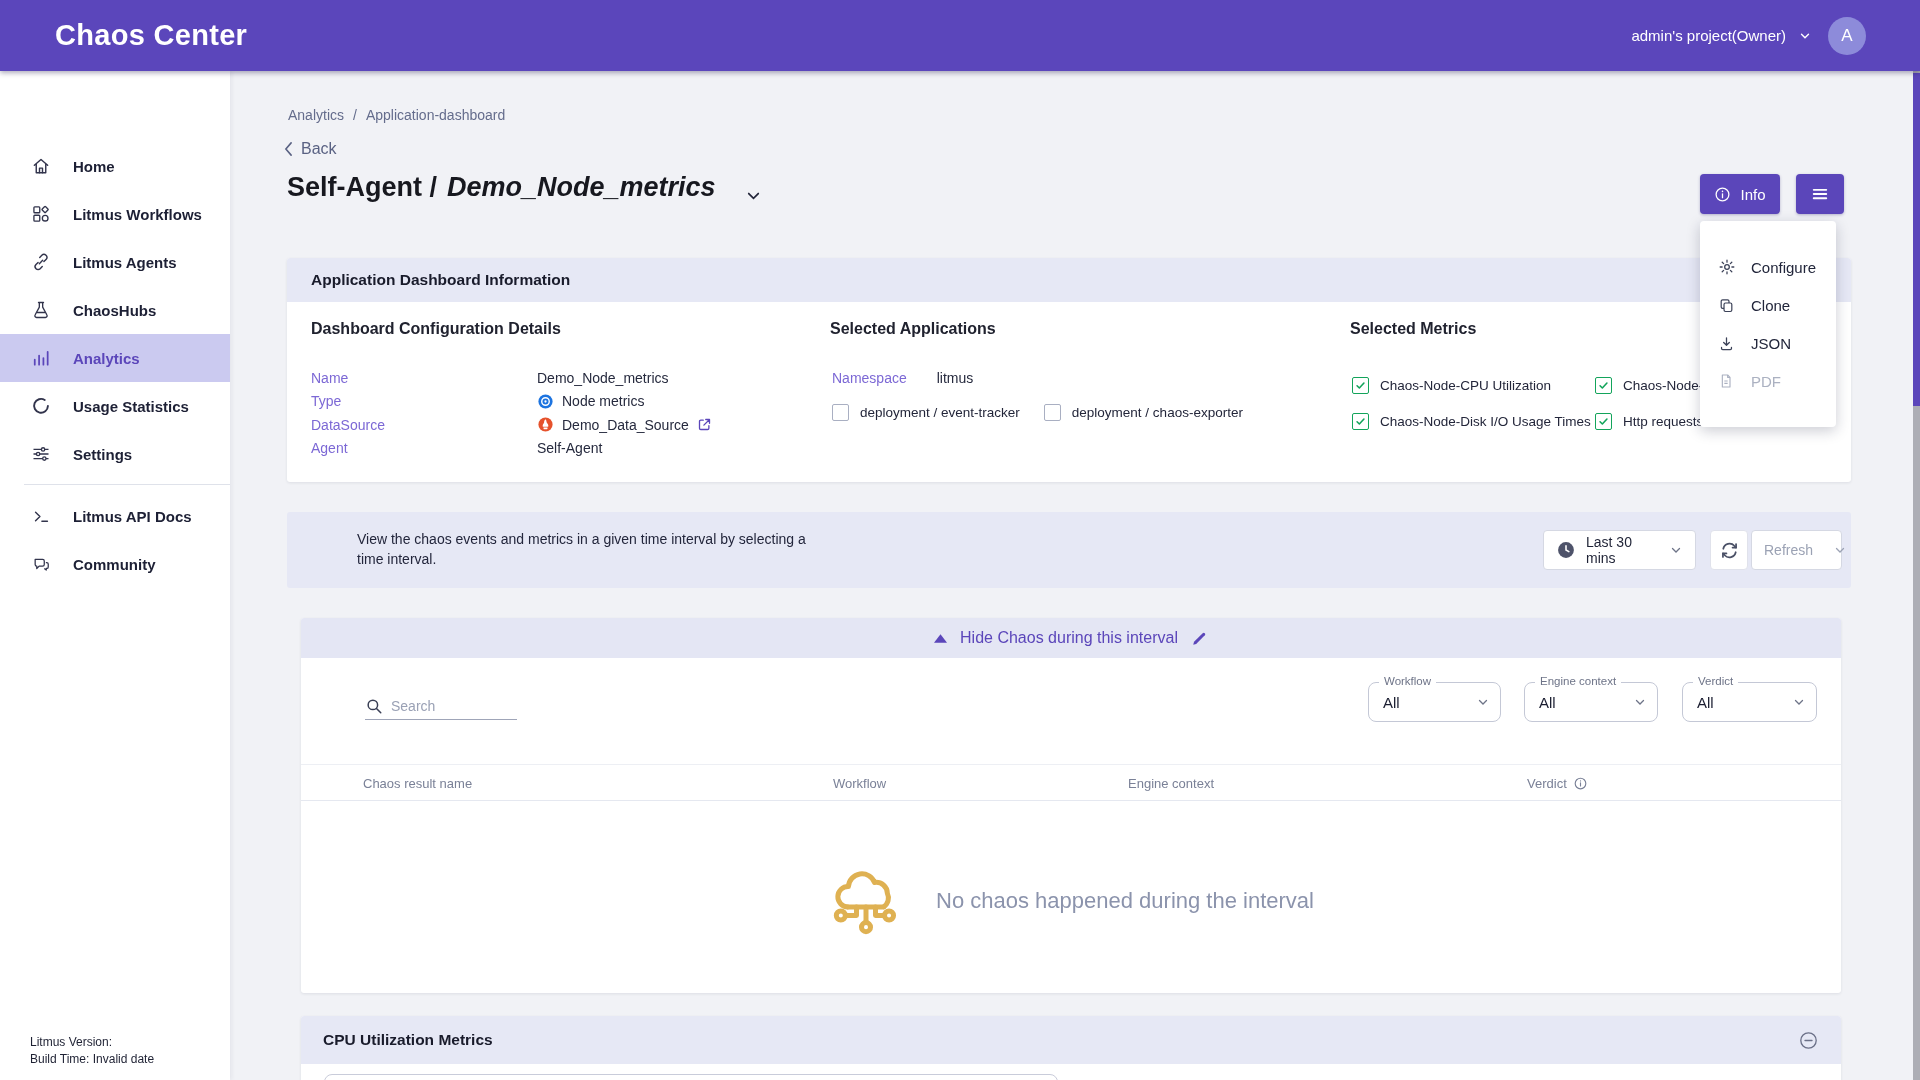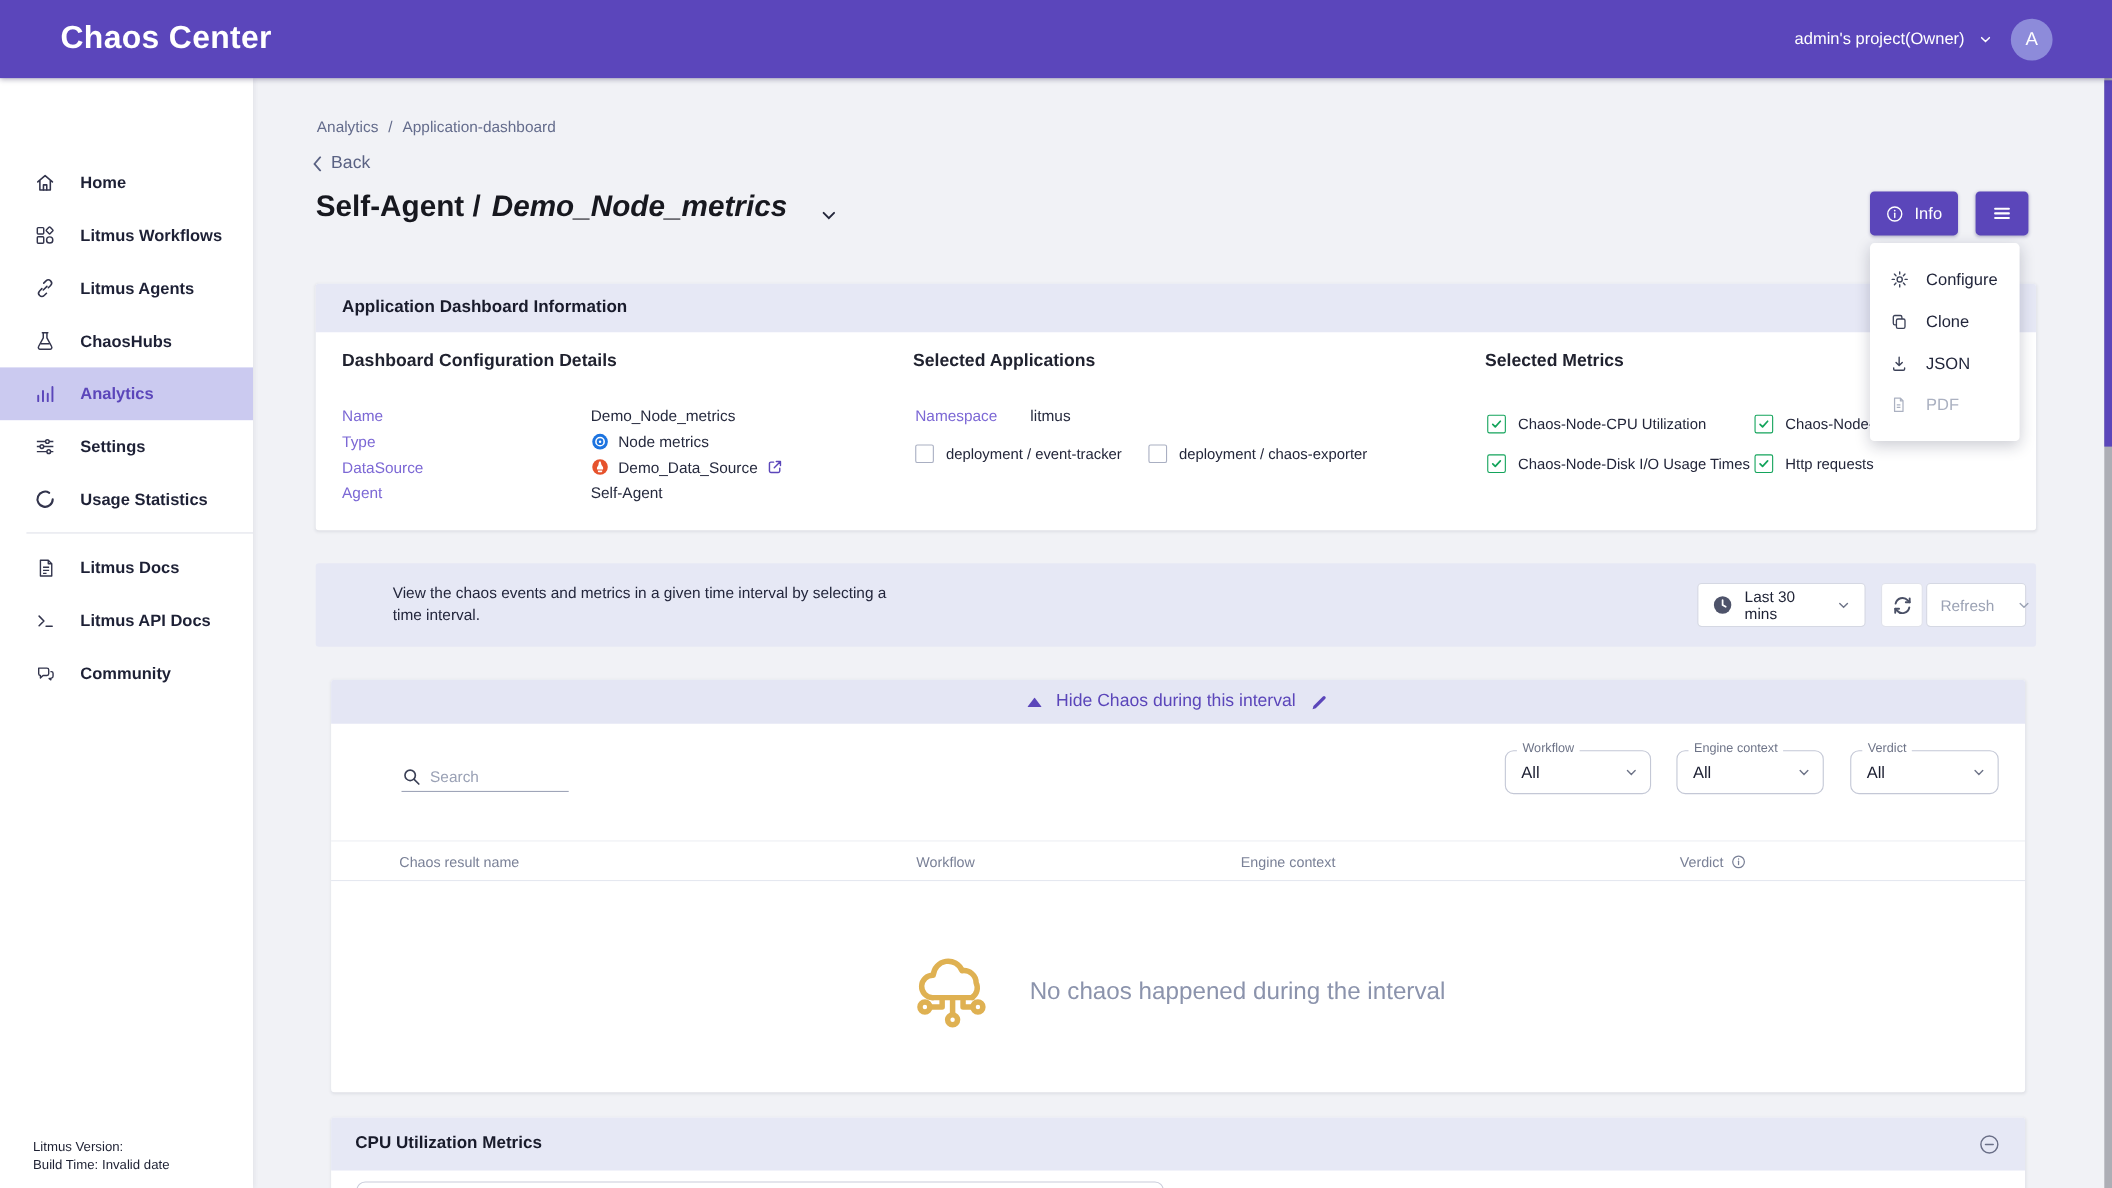--- a/index.html
+++ b/index.html
@@ -38,21 +38,21 @@
   .title-caret { position:absolute; left:744px; top:186px; color:#23263A; cursor:pointer; }
 
   .btn { position:absolute; background:#5B46BA; border-radius:4px; color:#fff; display:flex;
          align-items:center; justify-content:center; gap:9px; font-size:15px; cursor:pointer;
          box-shadow:0 1px 3px rgba(40,30,110,.3);text-align:center; }
   #btn-info { left:1700px; top:174px; width:80px; height:40px; }
   #btn-menu { left:1796px; top:174px; width:48px; height:40px; }
 
   
   .menu { position:absolute; left:1700px; top:221px; width:136px; background:#fff; border-radius:4px;
-          box-shadow:0 4px 14px rgba(25,28,60,.22); padding:14px 0; z-index:60; }
+          box-shadow:0 4px 14px rgba(25,28,60,.22); padding:27px 0; z-index:60; }
   .menu-item { height:38px; display:flex; align-items:center; padding-left:18px; gap:15px;
                font-size:15px; color:#22263B; cursor:pointer; }
   .menu-item .micon { width:18px; height:18px; color:#3C4258; display:flex; align-items:center; }
   .menu-item.disabled { color:#ABB1C1; cursor:default; }
   .menu-item.disabled .micon { color:#ABB1C1; }
 
   
   .card { position:absolute; background:#fff; border-radius:3px; box-shadow:0 1px 3px rgba(25,28,60,.09); }
   .card-head { height:44px; background:#E6E8F5; border-radius:3px 3px 0 0; display:flex; align-items:center;
                padding-left:24px; font-size:15.5px; font-weight:bold; color:#191B2B; }
@@ -196,47 +196,38 @@
       <div class="nav-item active">
         <span class="nicon">
             <svg width="20" height="20" viewBox="0 0 24 24" fill="none" stroke="currentColor" stroke-width="2.1" stroke-linecap="round">
               <path d="M4.5 20v-6M9.7 20V9M14.9 20v-8M20 20V4.5"></path>
             </svg>
           </span>
         <span>Analytics</span>
       </div>
       <div class="nav-item">
         <span class="nicon">
+            <svg width="20" height="20" viewBox="0 0 24 24" fill="none" stroke="currentColor" stroke-width="2.3" stroke-linecap="round">
+              <path d="M16.5 4.8A8.3 8.3 0 1 0 20.3 12"></path>
+            </svg>
+          </span>
+        <span>Usage Statistics</span>
+      </div>
+      <div class="nav-item">
+        <span class="nicon">
             <svg width="20" height="20" viewBox="0 0 24 24" fill="none" stroke="currentColor" stroke-width="1.6">
               <path d="M3 6.5h18M3 12h18M3 17.5h18"></path>
               <circle cx="14.5" cy="6.5" r="2" fill="#fff"></circle>
               <circle cx="8.5" cy="12" r="2" fill="#fff"></circle>
               <circle cx="16" cy="17.5" r="2" fill="#fff"></circle>
             </svg>
           </span>
         <span>Settings</span>
       </div>
-      <div class="nav-item">
-        <span class="nicon">
-            <svg width="20" height="20" viewBox="0 0 24 24" fill="none" stroke="currentColor" stroke-width="2.3" stroke-linecap="round">
-              <path d="M16.5 4.8A8.3 8.3 0 1 0 20.3 12"></path>
-            </svg>
-          </span>
-        <span>Usage Statistics</span>
-      </div>
       <div class="nav-divider"></div>
-      <div class="nav-item">
-        <span class="nicon">
-            <svg width="19" height="19" viewBox="0 0 24 24" fill="none" stroke="currentColor" stroke-width="1.6" stroke-linejoin="round">
-              <path d="M6 3h9l4 4v14H6z"></path>
-              <path d="M15 3v4h4M9 11h7M9 14.5h7M9 18h4"></path>
-            </svg>
-          </span>
-        <span>Litmus Docs</span>
-      </div>
       <div class="nav-item">
         <span class="nicon">
             <svg width="19" height="19" viewBox="0 0 24 24" fill="none" stroke="currentColor" stroke-width="1.8" stroke-linecap="round" stroke-linejoin="round">
               <path d="M4.5 6.5 10 12l-5.5 5.5M12.5 18h7"></path>
             </svg>
           </span>
         <span>Litmus API Docs</span>
       </div>
       <div class="nav-item">
         <span class="nicon">

